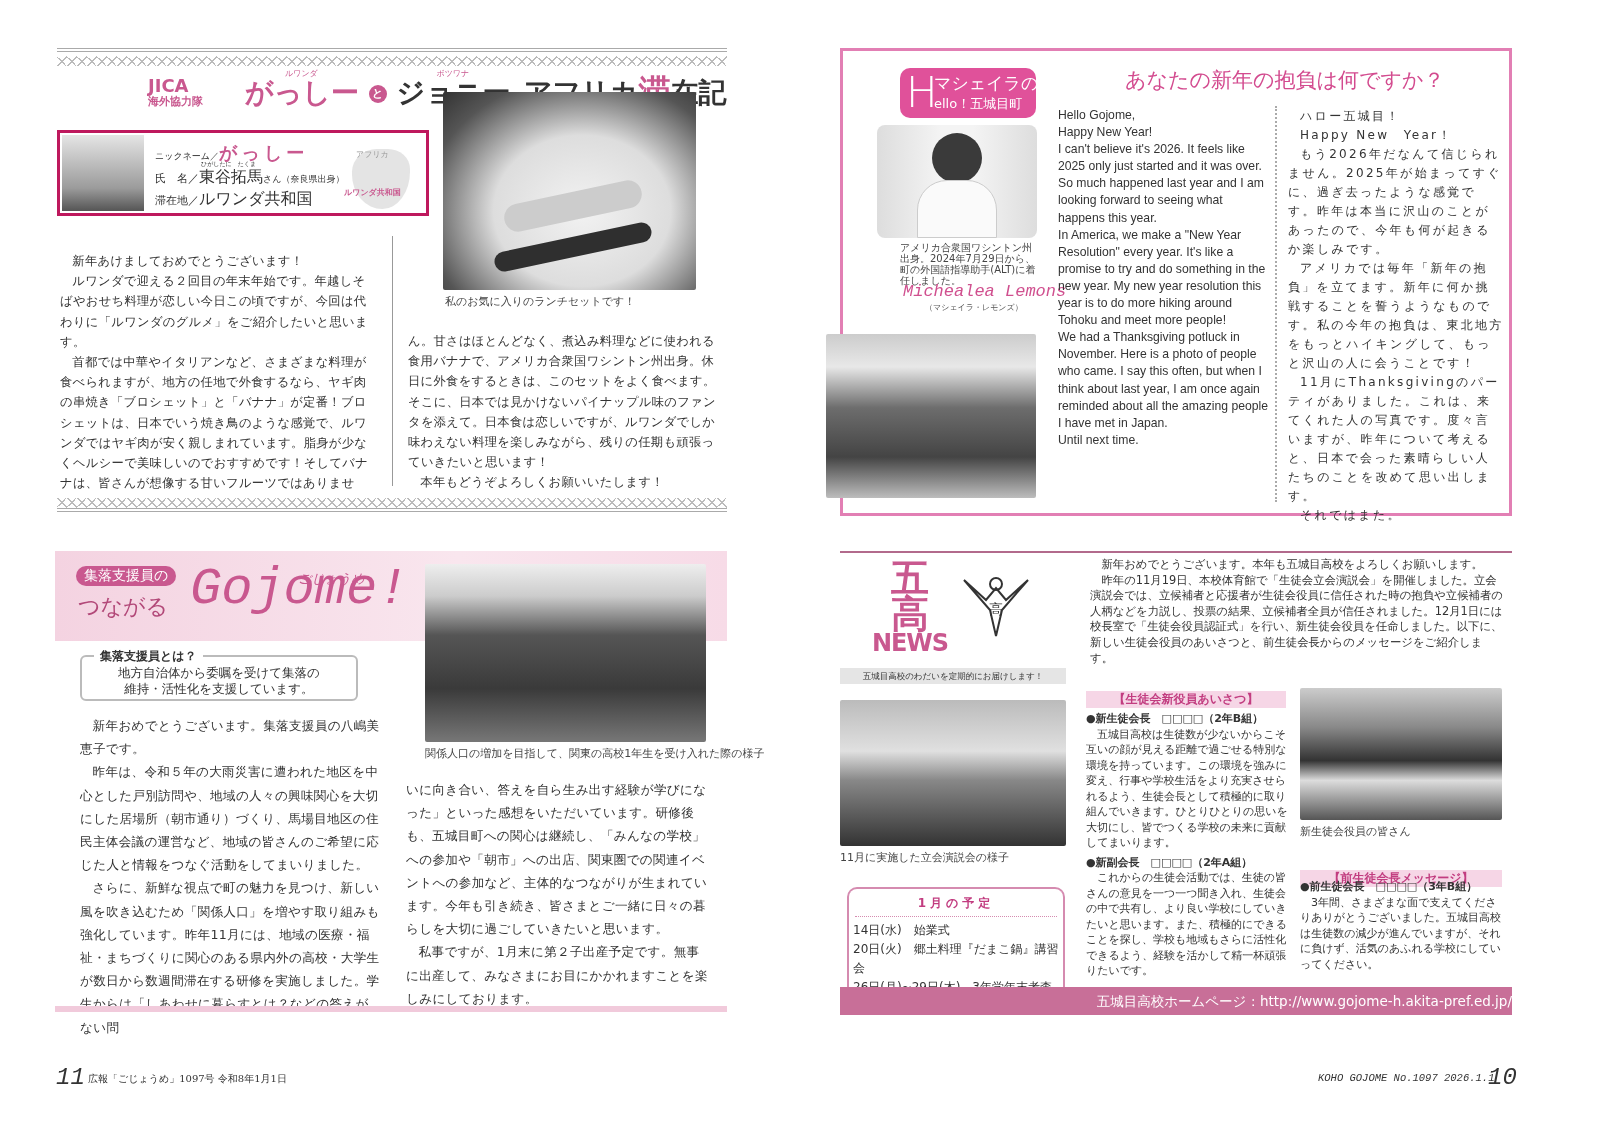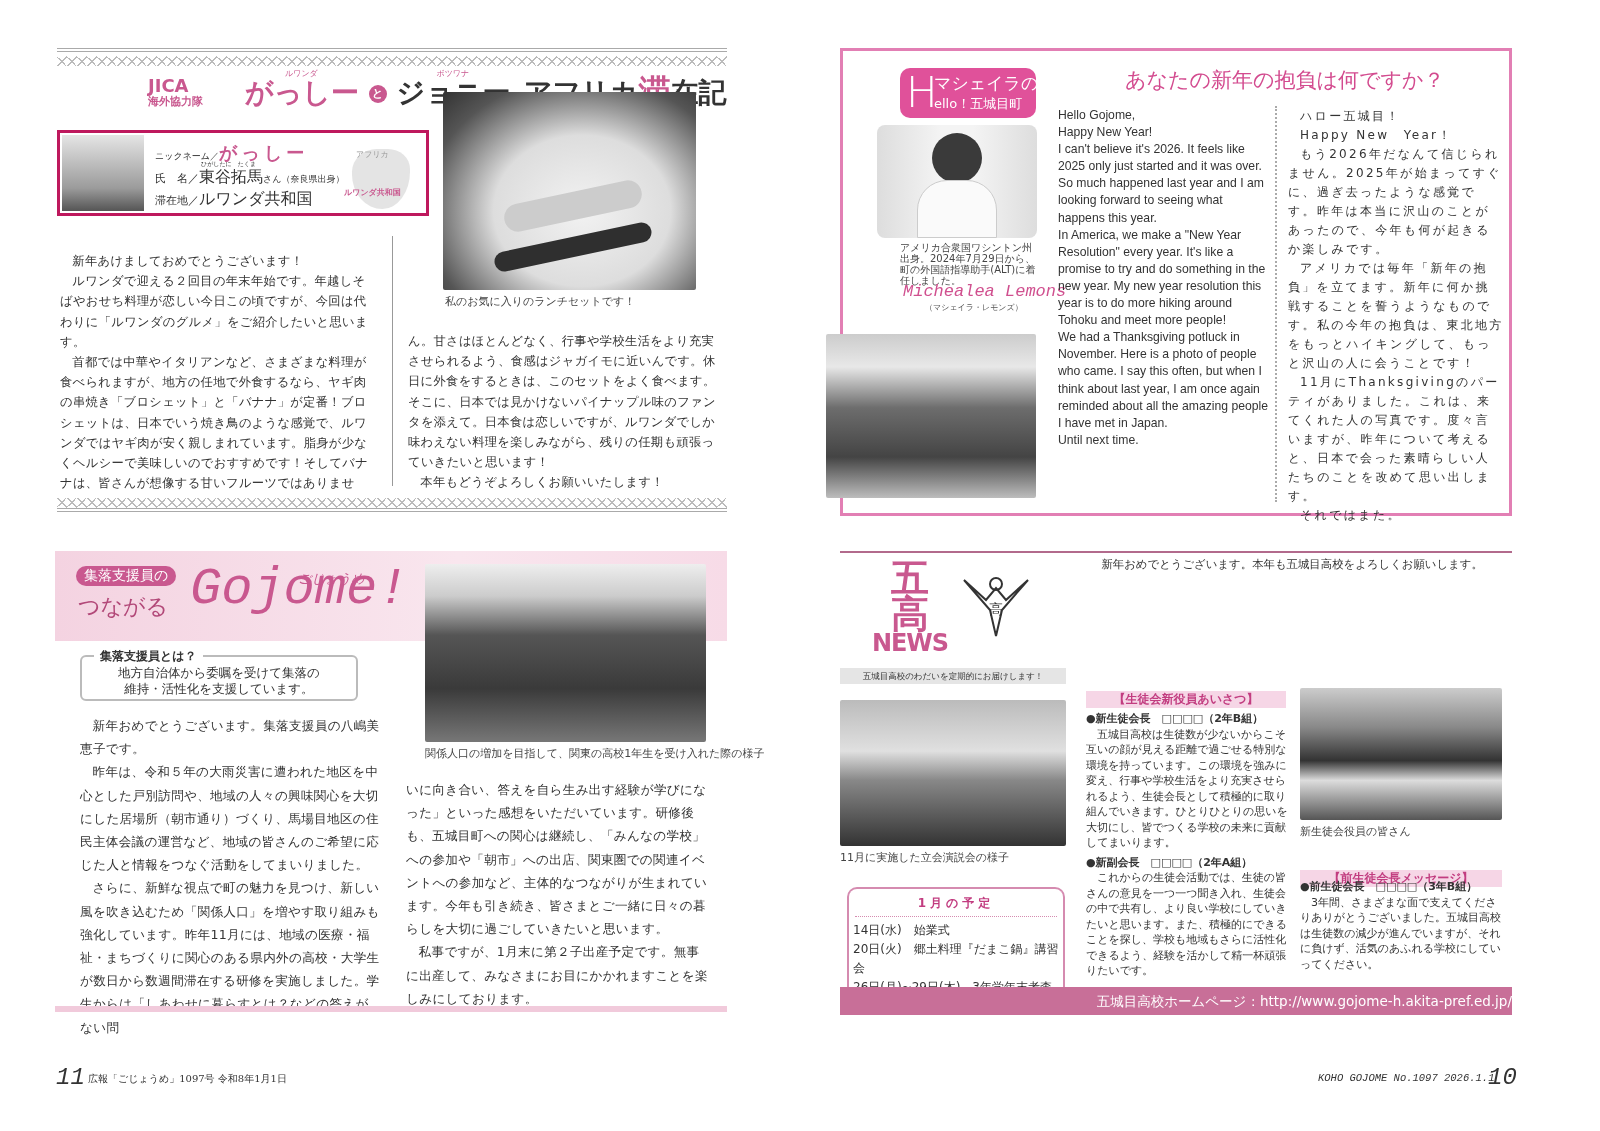--- a/index.html
+++ b/index.html
@@ -77,21 +77,21 @@
 </div>
 <div class="abs caption" style="left:445px;top:294px;">私のお気に入りのランチセットです！</div>
 
 <div class="abs body-text" style="left:60px;top:251px;width:318px;">
   <p class="indent">新年あけましておめでとうございます！</p>
   <p class="indent">ルワンダで迎える２回目の年末年始です。年越しそばやおせち料理が恋しい今日この頃ですが、今回は代わりに「ルワンダのグルメ」をご紹介したいと思います。</p>
   <p class="indent">首都では中華やイタリアンなど、さまざまな料理が食べられますが、地方の任地で外食するなら、ヤギ肉の串焼き「ブロシェット」と「バナナ」が定番！ブロシェットは、日本でいう焼き鳥のような感覚で、ルワンダではヤギ肉が安く親しまれています。脂身が少なくヘルシーで美味しいのでおすすめです！そしてバナナは、皆さんが想像する甘いフルーツではありませ</p>
 </div>
 <div class="abs vline" style="left:392px;top:236px;height:250px;"></div>
 <div class="abs body-text" style="left:408px;top:331px;width:318px;">
-  <p>ん。甘さはほとんどなく、行事や学校生活をより充実させられるよう、食感はジャガイモに近いんです。休日に外食をするときは、このセットをよく食べます。そこに、日本では見かけないパイナップル味のファンタを添えて。日本食は恋しいですが、ルワンダでしか味わえない料理を楽しみながら、残りの任期も頑張っていきたいと思います！</p>
+  <p>ん。甘さはほとんどなく、煮込み料理などに使われる食用バナナで、アメリカ合衆国ワシントン州出身。休日に外食をするときは、このセットをよく食べます。そこに、日本では見かけないパイナップル味のファンタを添えて。日本食は恋しいですが、ルワンダでしか味わえない料理を楽しみながら、残りの任期も頑張っていきたいと思います！</p>
   <p class="indent">本年もどうぞよろしくお願いいたします！</p>
 </div>
 <div class="abs zigzag" style="left:57px;top:498px;width:670px;transform:scaleY(-1);"></div>
 <div class="abs hr-double" style="left:57px;top:508px;width:670px;"></div>
 
 <div class="abs hello-frame" style="left:840px;top:48px;width:672px;height:468px;"></div>
 
 <div class="abs hello-logo" style="left:900px;top:68px;width:136px;height:50px;">
   <span class="abs" style="left:6px;top:0;font-size:42px;line-height:50px;font-weight:300;">H</span>
   <span class="abs" style="left:34px;top:4px;font-size:17px;white-space:nowrap;">マシェイラの</span>
@@ -166,20 +166,21 @@
   <svg width="72" height="72" viewBox="0 0 72 72">
     <polygon points="4,10 30,40 36,66 42,40 68,10 46,30 36,18 26,30" fill="none" stroke="#333" stroke-width="2"></polygon>
     <circle cx="36" cy="14" r="6" fill="none" stroke="#333" stroke-width="2"></circle>
     <text x="36" y="44" font-size="14" text-anchor="middle" fill="#333" font-family="DejaVu Sans, sans-serif">高</text>
   </svg>
 </div>
 <div class="abs" style="left:840px;top:668px;width:226px;height:16px;background:#e5e5e5;font-size:8.5px;text-align:center;line-height:16px;">五城目高校のわだいを定期的にお届けします！</div>
 
 <div class="abs" style="left:1090px;top:557px;width:415px;font-size:11.4px;line-height:15.6px;color:#333;">
   <p class="indent">新年おめでとうございます。本年も五城目高校をよろしくお願いします。</p>
+  <p class="indent">昨年の11月19日、本校体育館で「生徒会立会演説会」を開催しました。立会演説会では、立候補者と応援者が生徒会役員に信任された時の抱負や立候補者の人柄などを力説し、投票の結果、立候補者全員が信任されました。12月1日には校長室で「生徒会役員認証式」を行い、新生徒会役員を任命しました。以下に、新しい生徒会役員のあいさつと、前生徒会長からのメッセージをご紹介します。</p>
 </div>
 
 <div class="abs photo" style="left:840px;top:700px;width:226px;height:146px;background:linear-gradient(180deg,#bbb 0%,#e0e0e0 35%,#888 55%,#333 100%);"></div>
 <div class="abs caption" style="left:840px;top:850px;">11月に実施した立会演説会の様子</div>
 
 <div class="abs sched-box" style="left:847px;top:887px;width:218px;height:128px;">
   <div style="text-align:center;font-size:12px;color:#c23d80;font-weight:bold;letter-spacing:4px;padding-top:6px;padding-bottom:4px;border-bottom:1px dotted #d58bb0;margin:0 6px;">1月の予定</div>
   <div style="padding:4px 4px 0 4px;font-size:12px;line-height:19px;">
     <div><span>14日(水)</span>　<span>始業式</span></div>
     <div><span>20日(火)</span>　<span>郷土料理『だまこ鍋』講習会</span></div>

